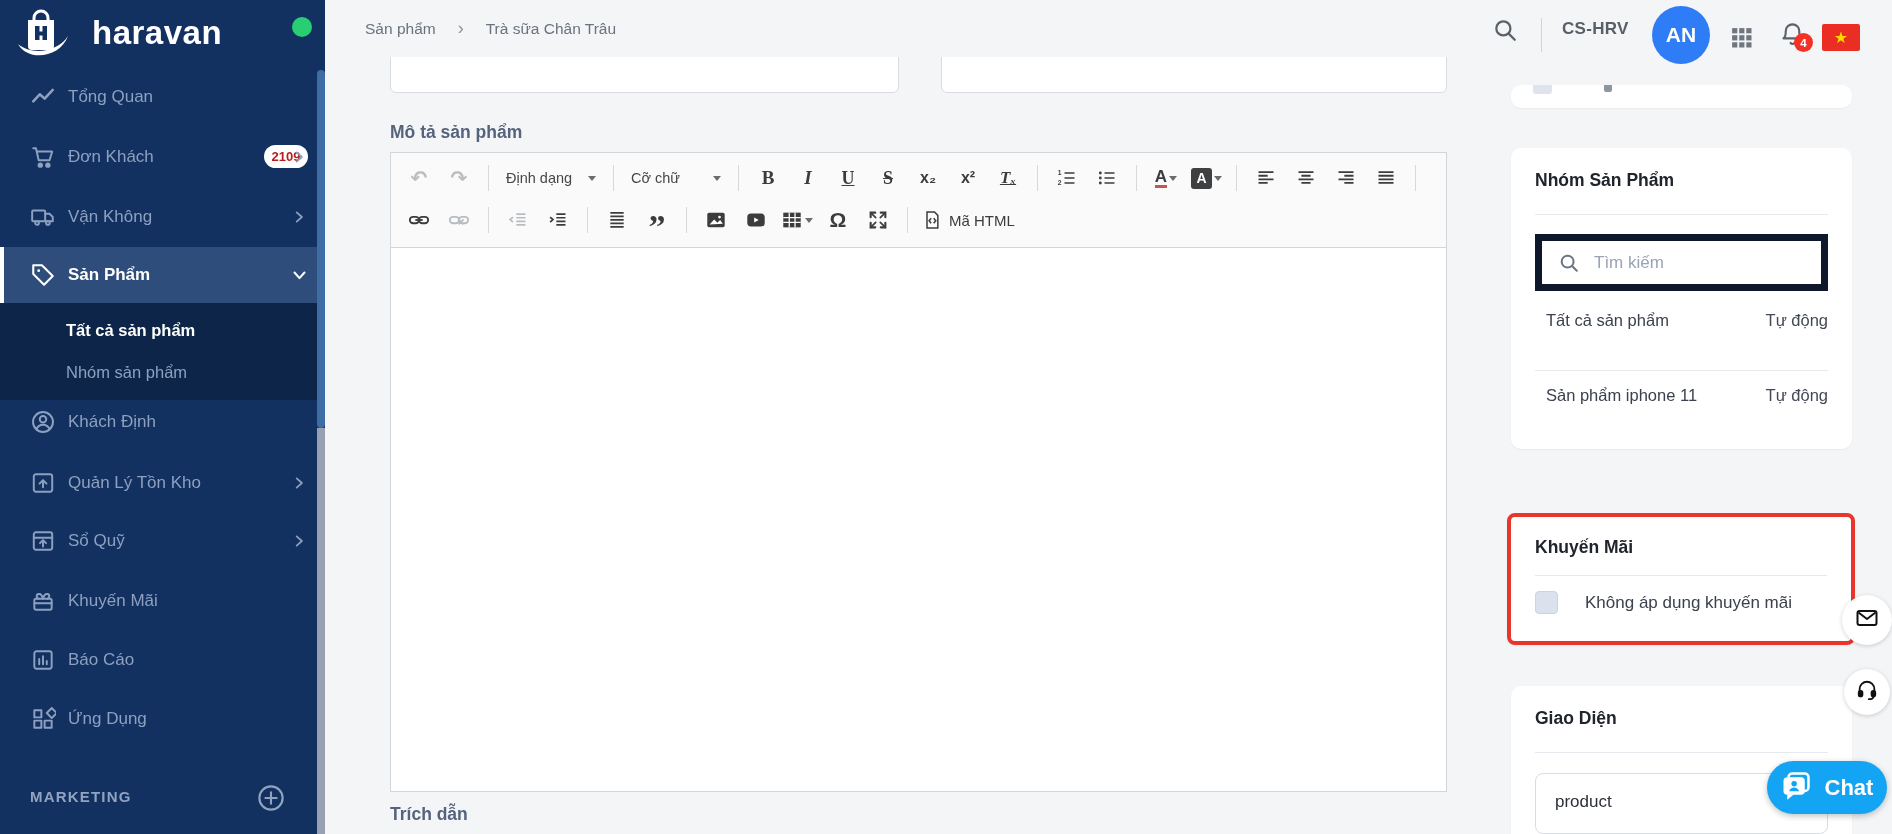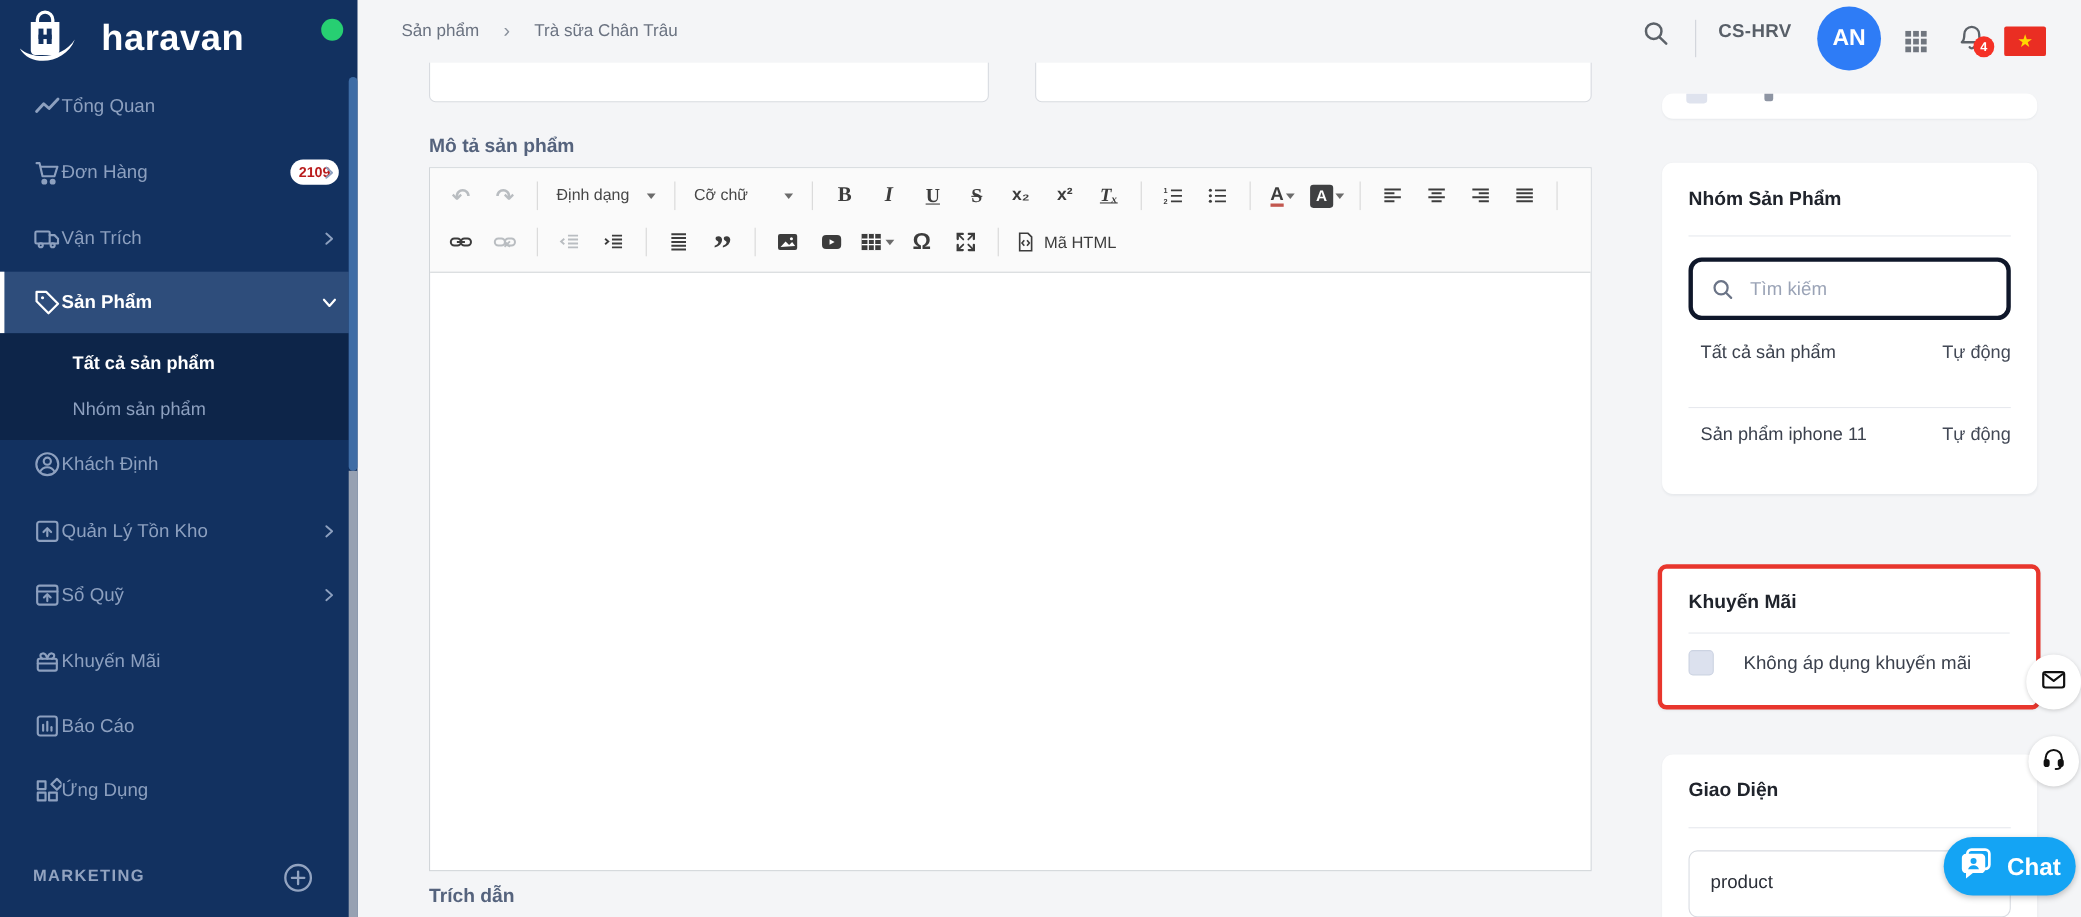--- a/index.html
+++ b/index.html
@@ -8,21 +8,21 @@
     font-family:"Liberation Sans","DejaVu Sans",sans-serif;
     background:#f4f5f7;-webkit-font-smoothing:antialiased;
   }
   
   .sidebar{position:absolute;left:0;top:0;width:325px;height:834px;background:#123160;z-index:30;}
   .logo{position:absolute;left:14px;top:6px;display:flex;align-items:center;gap:20px;}
   .logo-text{color:#fff;font-size:33px;font-weight:700;letter-spacing:.5px;}
   .green-dot{position:absolute;left:292px;top:17px;width:20px;height:20px;border-radius:50%;background:#27cf72;}
   .nav-item{position:absolute;left:0;width:317px;height:56px;display:flex;align-items:center;cursor:pointer;}
   .nav-item .ic{width:26px;height:26px;margin-left:30px;flex:0 0 auto;display:flex;align-items:center;justify-content:center;}
-  .nav-item .lbl{font-size:17px;color:#8da0bf;white-space:nowrap;}
+  .nav-item .lbl{margin-left:12px;font-size:17px;color:#8da0bf;white-space:nowrap;}
   .nav-item.active{background:#2e4d7b;}
   .nav-item.active::before{content:"";position:absolute;left:0;top:0;bottom:0;width:4px;background:#fff;}
   .nav-item.active .lbl{color:#fff;font-weight:700;}
   .badge{position:absolute;left:228px;top:16px;min-width:44px;height:23px;border-radius:12px;background:#fff;
     color:#b91c1c;font-size:13px;font-weight:700;display:flex;align-items:center;justify-content:center;padding:0 6px;box-sizing:border-box;margin-left:36px;}
   .chev{position:absolute;left:292px;top:50%;transform:translateY(-50%);display:flex;}
   .submenu{position:absolute;left:0;top:303px;width:317px;height:97px;background:#0d2549;}
   .sub-item{position:absolute;left:66px;white-space:nowrap;font-size:16.5px;color:#8da0bf;cursor:pointer;}
   .sub-item.active{color:#fff;font-weight:700;}
   .section-label{position:absolute;left:30px;top:788px;font-size:15px;font-weight:700;letter-spacing:1.2px;color:#92a3c0;}
@@ -72,21 +72,21 @@
   .bgA{width:21px;height:21px;background:#3f4042;color:#fff;border-radius:3px;font-size:14px;font-weight:700;display:flex;align-items:center;justify-content:center;}
   .htmlTxt{font-size:15px;color:#3c3c3c;margin-left:5px;white-space:nowrap;}
   
   .card{position:absolute;background:#fff;border-radius:10px;box-shadow:0 1px 2px rgba(20,30,60,.05);}
   #partialCard{left:1511px;top:85px;width:341px;height:23px;overflow:hidden;}
   .sliver-cb{position:absolute;left:22px;top:0;width:19px;height:9px;background:#dfe3ee;border-radius:0 0 3px 3px;}
   .sliver-txt{position:absolute;left:93px;top:0;width:8px;height:7px;background:#8e95a3;border-radius:0 0 2px 2px;}
   #collectionsCard{left:1511px;top:148px;width:341px;height:301px;}
   .card-title{position:absolute;left:24px;font-size:17.5px;font-weight:700;color:#20242c;}
   .card-div{position:absolute;left:24px;right:24px;height:1px;background:#e7e9ee;}
-  .search-box{position:absolute;left:24px;top:86px;width:293px;height:57px;border:4px solid #0f172a;border-radius:12px;box-sizing:border-box;display:flex;align-items:center;}
+  .search-box{position:absolute;left:24px;top:86px;width:293px;height:57px;border:7px solid #0f172a;border-radius:0;box-sizing:border-box;display:flex;align-items:center;}
   .search-box input{border:none;outline:none;font-size:17px;color:#3b414d;width:210px;background:transparent;font-family:inherit;}
   .search-box input::placeholder{color:#9aa3b6;}
   .col-row-name{position:absolute;left:35px;font-size:16.5px;color:#3b414d;line-height:25px;max-width:190px;}
   .col-row-mode{position:absolute;right:24px;font-size:16.5px;color:#434956;}
   #promoCard{position:absolute;left:1507px;top:513px;width:348px;height:132px;background:#fff;border:4px solid #e8362d;border-radius:8px;box-sizing:border-box;box-shadow:0 1px 2px rgba(20,30,60,.05);}
   .promo-inner{position:relative;width:100%;height:100%;}
   .checkbox{position:absolute;left:24px;top:74px;width:23px;height:23px;background:#dce1ee;border:1px solid #ccd3e2;border-radius:4px;box-sizing:border-box;cursor:pointer;}
   .promo-label{position:absolute;left:60px;top:76px;font-size:17px;color:#3b414d;white-space:nowrap;margin-left:14px;}
   #themeCard{left:1511px;top:686px;width:341px;height:148px;border-radius:10px 10px 0 0;}
   .theme-input{position:absolute;left:24px;top:87px;width:293px;height:61px;border:1px solid #d9dce2;border-radius:8px;box-sizing:border-box;}
@@ -128,39 +128,39 @@
   </div>
 
   <div class="nav-item" style="top:129px">
     <span class="ic">
       <svg width="26" height="26" viewBox="0 0 24 24" fill="none" stroke="#8da0bf" stroke-width="1.8" stroke-linecap="round" stroke-linejoin="round">
           <path d="M3 4h2.5l2.5 11h10l2.5-8H7"></path>
           <circle cx="9.5" cy="19.5" r="1.6" fill="#8da0bf"></circle>
           <circle cx="16.5" cy="19.5" r="1.6" fill="#8da0bf"></circle>
         </svg>
     </span>
-    <span class="lbl">Đơn Hàng</span>
+    <span class="lbl">Đơn Khách</span>
     <span class="badge">2109</span>
     <span class="chev">
       <svg width="14" height="14" viewBox="0 0 24 24" fill="none" stroke="#8da0bf" stroke-width="3" stroke-linecap="round" stroke-linejoin="round">
           <polyline points="8 4 17 12 8 20"></polyline>
         </svg>
     </span>
   </div>
 
   <div class="nav-item" style="top:189px">
     <span class="ic">
       <svg width="26" height="26" viewBox="0 0 24 24" fill="none" stroke="#8da0bf" stroke-width="1.8" stroke-linecap="round" stroke-linejoin="round">
           <rect x="2" y="6" width="12" height="10" rx="1"></rect>
           <path d="M14 9h4l3 3v4h-7"></path>
           <circle cx="6.5" cy="17.5" r="1.7"></circle>
           <circle cx="16.5" cy="17.5" r="1.7"></circle>
         </svg>
     </span>
-    <span class="lbl">Vận Trích</span>
+    <span class="lbl">Vận Không</span>
     <span class="chev">
       <svg width="14" height="14" viewBox="0 0 24 24" fill="none" stroke="#8da0bf" stroke-width="3" stroke-linecap="round" stroke-linejoin="round">
           <polyline points="8 4 17 12 8 20"></polyline>
         </svg>
     </span>
   </div>
 
   <div class="nav-item active" style="top:247px">
     <span class="ic">
       <svg width="26" height="26" viewBox="0 0 24 24" fill="none" stroke="#ffffff" stroke-width="1.9" stroke-linecap="round" stroke-linejoin="round">

